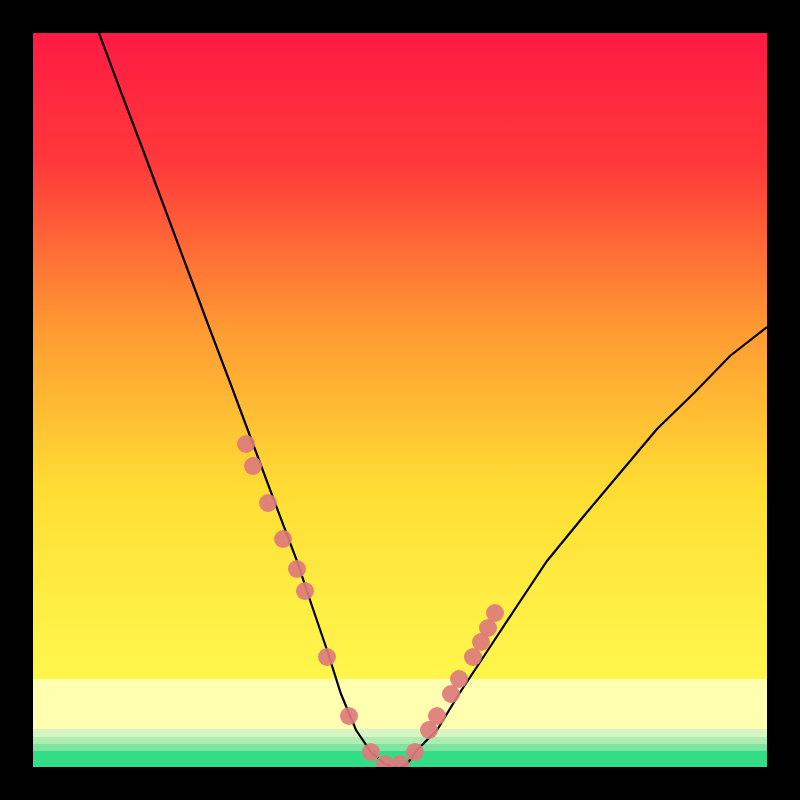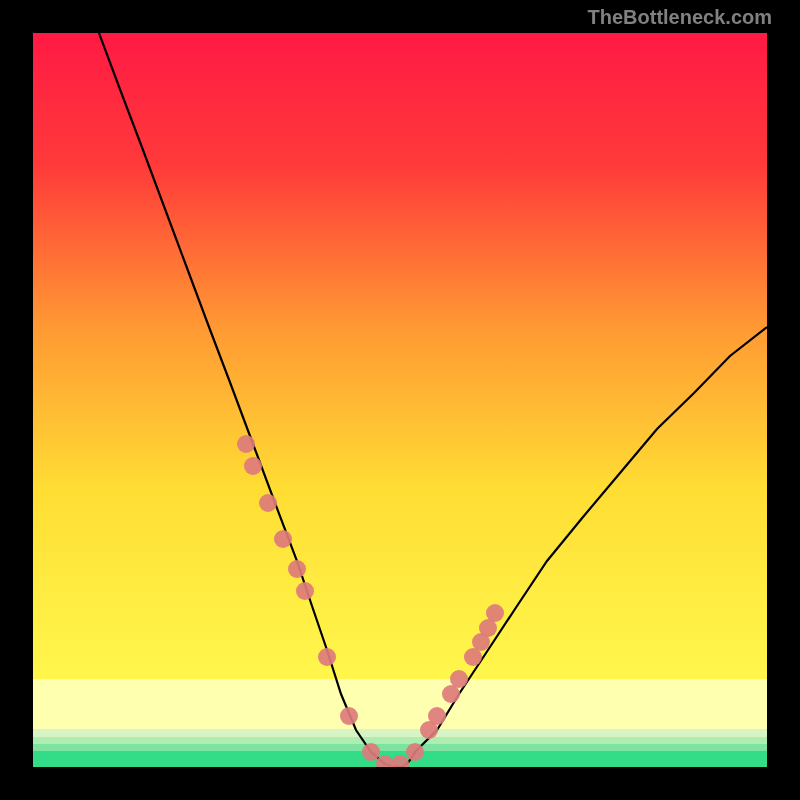--- a/index.html
+++ b/index.html
@@ -34,21 +34,20 @@
     height: 734px;
   }
   svg {
     display: block;
   }
 </style>
 </head>
 <body>
 
 <div class="container">
-  <div class="watermark">TheBottleneck.com</div>
   <div class="plot-area">
     <svg width="734" height="734" viewBox="0 0 734 734">
       <defs>
         <linearGradient id="bg-grad" x1="0" y1="0" x2="0" y2="1">
           <stop offset="0%" stop-color="#ff1a44"></stop>
           <stop offset="18%" stop-color="#ff3a3a"></stop>
           <stop offset="40%" stop-color="#ff9933"></stop>
           <stop offset="62%" stop-color="#ffdd33"></stop>
           <stop offset="78%" stop-color="#ffee44"></stop>
           <stop offset="100%" stop-color="#ffff55"></stop>

